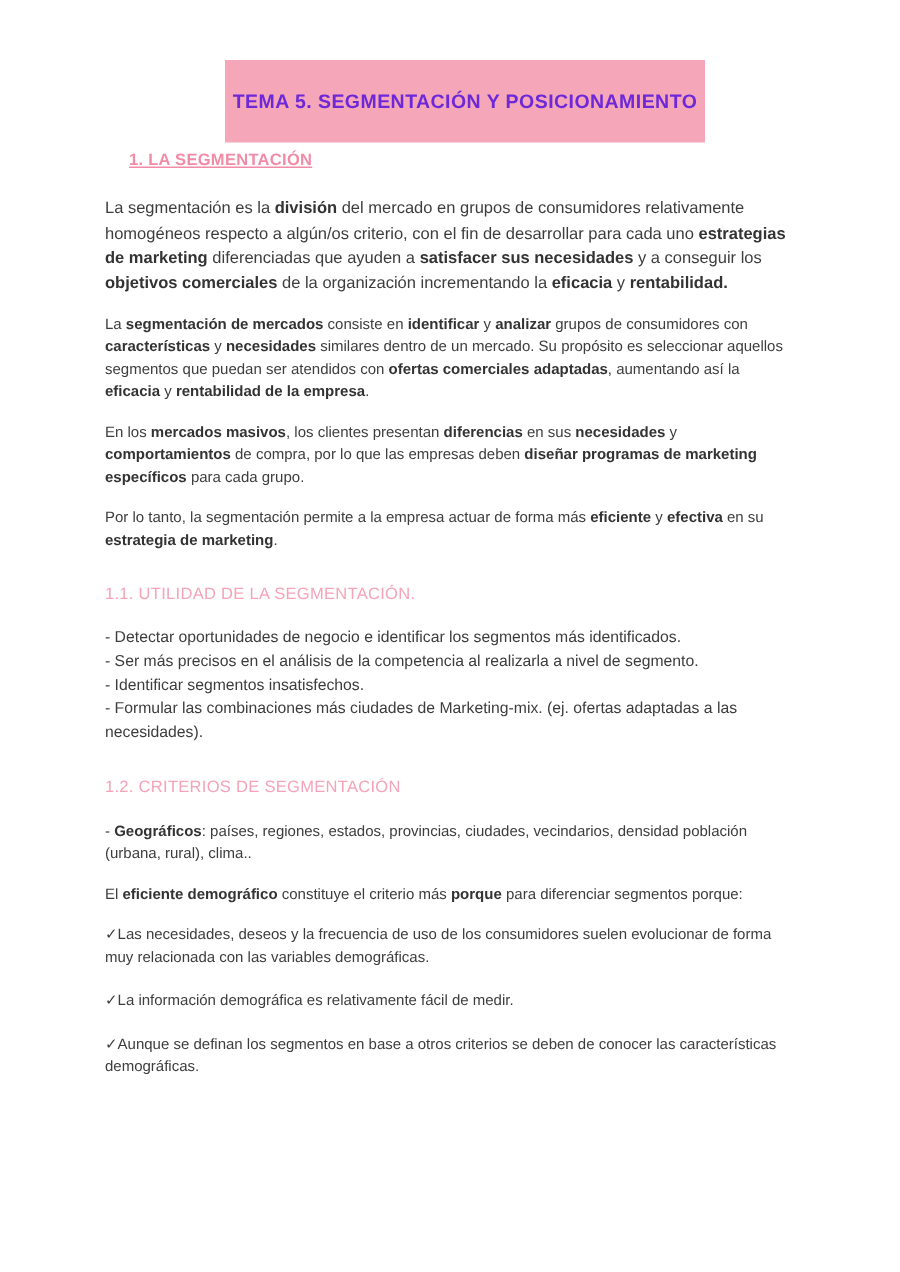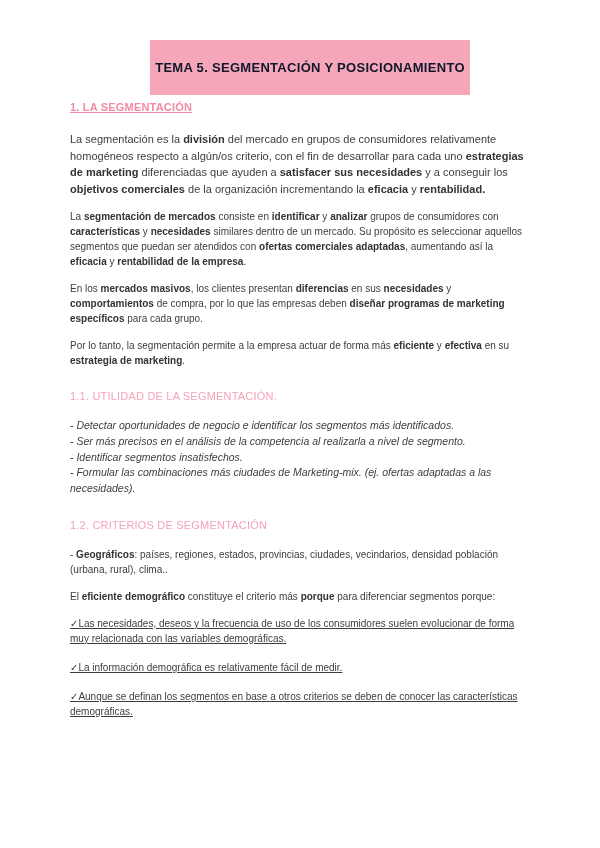--- a/index.html
+++ b/index.html
@@ -18,34 +18,35 @@
 
   .doc-title {
     text-align: center;
     font-size: 13px;
     font-weight: bold;
     letter-spacing: 0.3px;
     margin-bottom: 26px;
   }
   .doc-title .hl {
     background: #f5a6b8;
-    color: #0f172a;
+    color: #6d28d9;
     padding: 20px 5px;
     text-decoration: underline;
     text-decoration-color: #f5a6b8;
     margin-left: 20px;
   }
 
   .h1 {
     color: #f28ba6;
     font-size: 11px;
     font-weight: bold;
     text-decoration: underline;
     margin-bottom: 18px;
     letter-spacing: 0.2px;
+    margin-left: 16px;
   }
   .h2 {
     color: #f5a3b8;
     font-size: 11px;
     font-weight: normal;
     margin-top: 22px;
     margin-bottom: 16px;
     letter-spacing: 0.2px;
   }
 
@@ -55,29 +56,28 @@
     line-height: 1.5;
   }
   p.body-text { margin-bottom: 12px; }
   p.body-text b { font-weight: bold; color: #333333; }
 
   .lead { font-size: 11px; }
 
   ul.plain-list {
     list-style: none;
     margin-bottom: 12px;
-    font-style: italic;
   }
   ul.plain-list li {
     color: #3d3d3d;
     font-size: 10.5px;
     line-height: 1.5;
   }
 
-  p.check { margin-bottom: 14px; text-decoration: underline; }
+  p.check { margin-bottom: 14px; }
 </style>
 </head>
 <body>
 
 <div class="page">
 
   <div class="doc-title">
     <span class="hl">TEMA 5. SEGMENTACIÓN Y POSICIONAMIENTO</span>
   </div>
 

